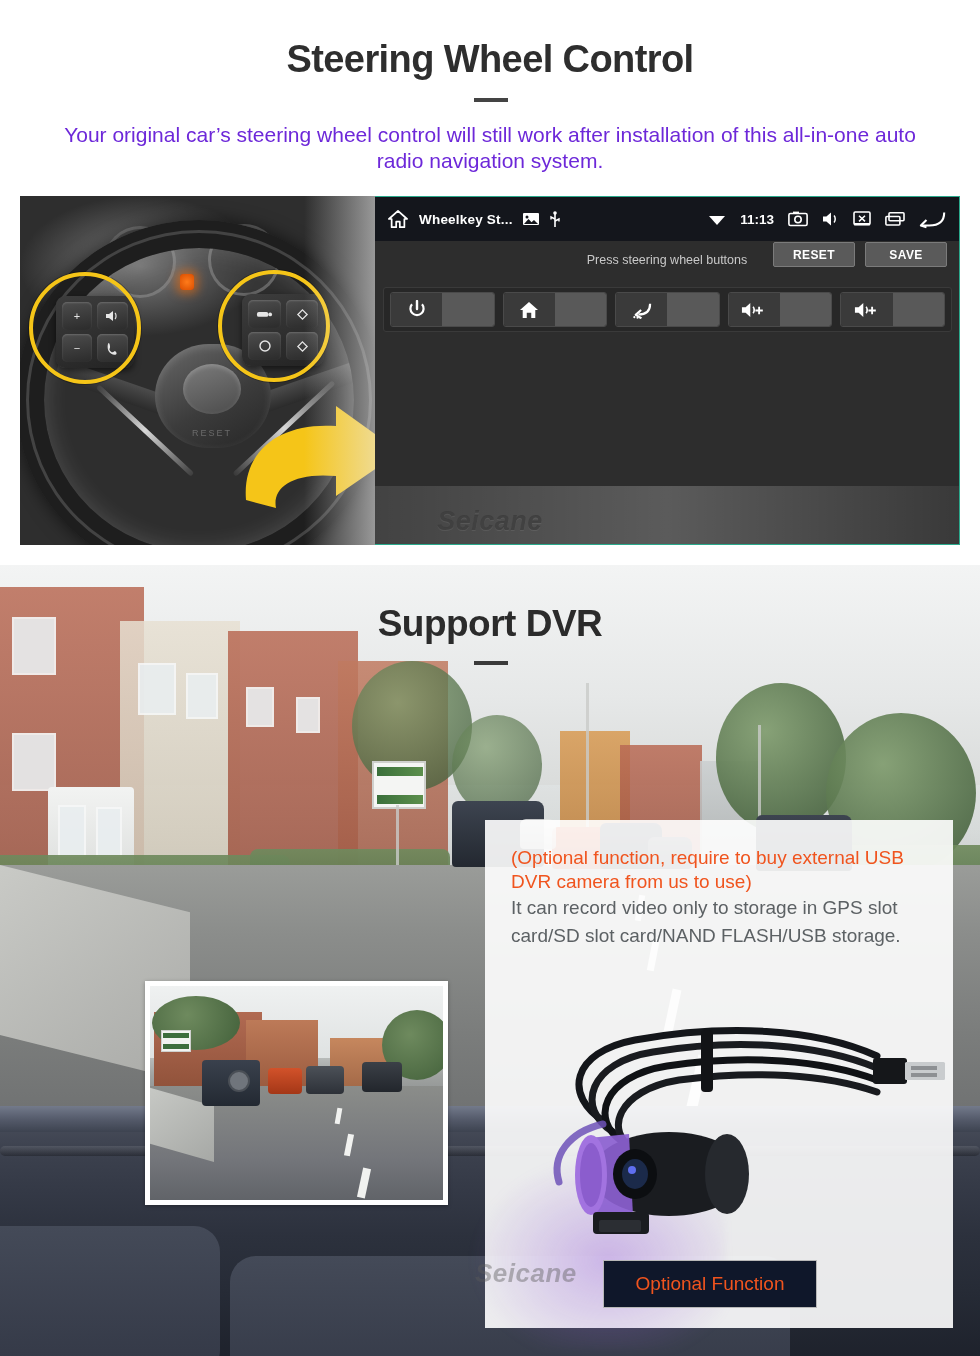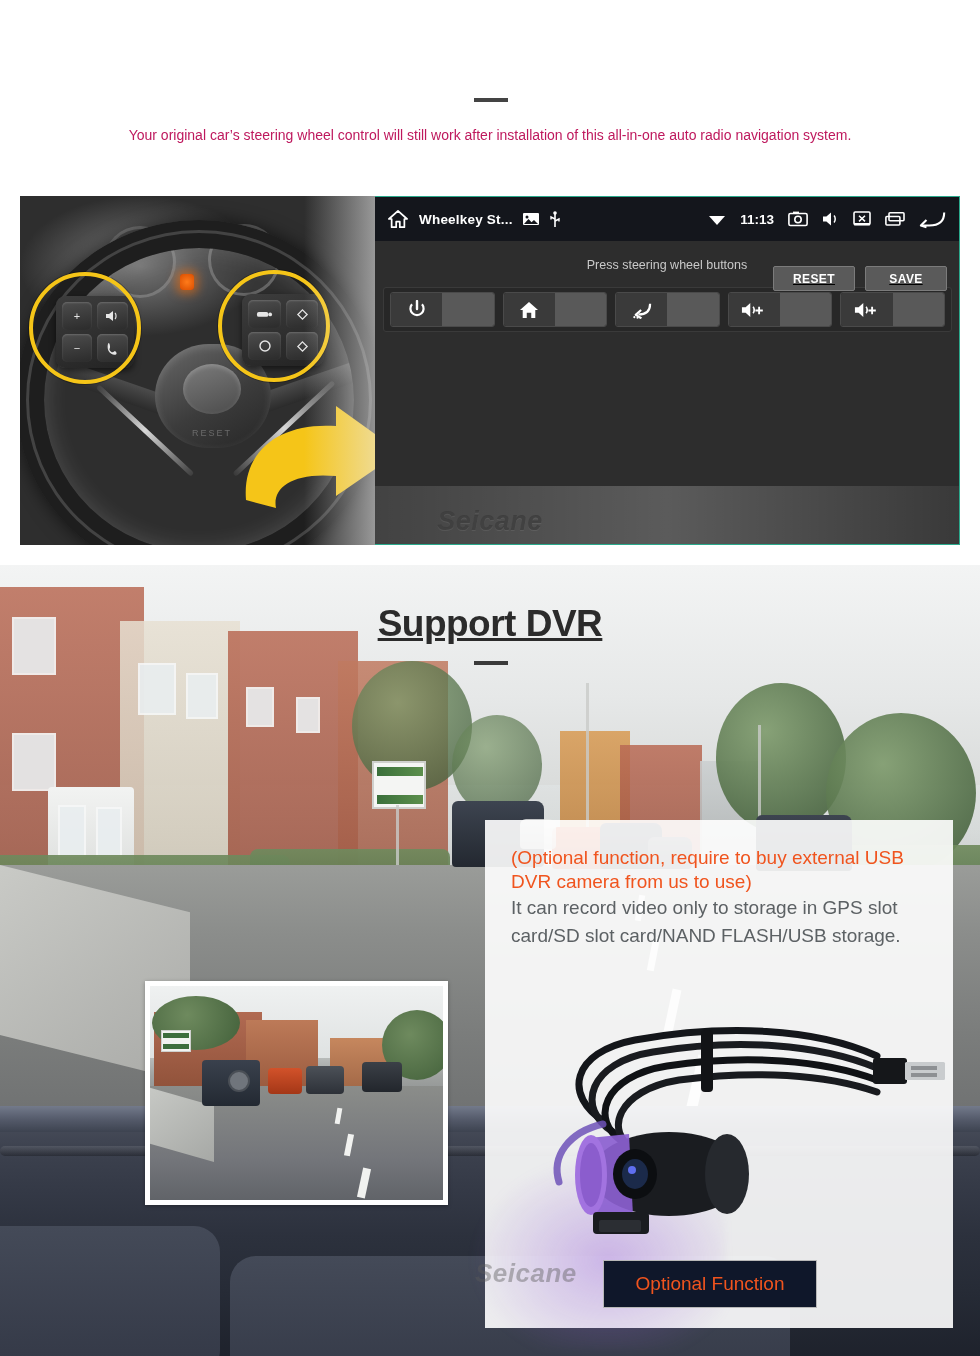--- a/index.html
+++ b/index.html
@@ -6,21 +6,21 @@
   html,body { width:980px; height:1356px; background:#ffffff;
     font-family:"Liberation Sans", sans-serif; overflow:hidden; }
   .page { position:relative; width:980px; height:1356px; background:#fff; }
 
   
   .sec1 { position:absolute; left:0; top:0; width:980px; height:560px; background:#fff; }
   .s1-title { position:absolute; left:0; top:38px; width:980px; text-align:center;
     font-size:38px; font-weight:bold; color:#2e2e2e; letter-spacing:-0.6px; }
   .s1-rule { position:absolute; left:474px; top:98px; width:34px; height:4px; background:#444; }
   .s1-sub { position:absolute; left:40px; top:122px; width:900px; text-align:center;
-    font-size:14px; line-height:26px; color:#be185d; }
+    font-size:21px; line-height:26px; color:#6d28d9; }
 
   
   .panel1 { position:absolute; left:20px; top:196px; width:940px; height:349px;
     overflow:hidden; background:#111; }
 
   
   .sw { position:absolute; left:0; top:0; width:380px; height:349px; overflow:hidden;
     background:#2a2a2a; }
   .sw-bg { position:absolute; inset:0;
     background:
@@ -80,22 +80,22 @@
   .hu { position:absolute; left:355px; top:0; width:585px; height:349px;
     background:#2d2d2d; border:1px solid #2aa98c; border-left:none; }
   .hu-status { position:absolute; left:0; top:0; width:100%; height:44px;
     background:#14161c; display:flex; align-items:center; padding:0 12px; }
   .st-left { display:flex; align-items:center; gap:10px; }
   .st-title { color:#fff; font-size:13.5px; font-weight:bold; letter-spacing:.2px;text-align:right; }
   .st-right { margin-left:auto; display:flex; align-items:center; gap:14px; }
   .st-time { color:#fff; font-size:13.5px; font-weight:bold; }
   .ico { display:inline-flex; align-items:center; justify-content:center; }
 
-  .hu-bar { position:absolute; left:0; top:61px; width:100%; height:42px;
-    display:flex; align-items:flex-start;text-decoration:underline; }
+  .hu-bar { position:absolute; left:0; top:28px; width:100%; height:42px;
+    display:flex; align-items:flex-end; }
   .hu-hint { position:absolute; left:0; width:100%; text-align:center;
     font-size:12.5px; color:#c9c9c9; }
   .hu-btns { margin-left:auto; display:flex; gap:10px; padding-right:12px; z-index:2;margin-top:8px; }
   .hu-btn { width:82px; height:25px; background:#5a5a5a; border:1px solid #7b7b7b;
     border-radius:2px; color:#fff; font-size:12px; font-weight:bold;
     display:flex; align-items:center; justify-content:center; letter-spacing:.4px; }
 
   .hu-row { position:absolute; left:8px; top:90px; width:569px; height:45px;
     background:#272727; border:1px solid #3a3a3a; border-radius:3px;
     display:flex; align-items:center; gap:8px; padding:0 6px; }
@@ -150,21 +150,21 @@
   .car-rd { background:linear-gradient(180deg,#d2522a,#a33717); }
   .car-gy { background:linear-gradient(180deg,#5d6166,#3c4045); }
   .car-wh { background:linear-gradient(180deg,#e6e7e5,#b9bab8); }
   .sign { position:absolute; left:372px; top:196px; width:54px; height:48px;
     background:#f4f5f3; border:2px solid #cfd0cd; }
   .sign-bar { position:absolute; left:3px; width:46px; height:9px;
     background:linear-gradient(90deg,#3a6f3a,#5c8f4c); }
   .pole { position:absolute; background:#c9cbc8; width:3px; opacity:.8; }
 
   .s2-title { position:absolute; left:0; top:38px; width:980px; text-align:center;
-    font-size:37px; font-weight:bold; color:#2b2b2b; letter-spacing:-0.5px; z-index:6;text-decoration:underline; }
+    font-size:37px; font-weight:bold; color:#2b2b2b; letter-spacing:-0.5px; z-index:6; }
   .s2-rule { position:absolute; left:474px; top:96px; width:34px; height:4px;
     background:#3a3a3a; z-index:6; }
 
   
   .dash { position:absolute; left:0; bottom:0; width:100%; height:250px; z-index:7;
     background:linear-gradient(180deg,#4d5260 0%,#3c414e 18%,#343946 34%,#2c313d 52%,#262b36 74%,#1e222c 100%); }
   .dash-edge { position:absolute; left:0; top:0; width:100%; height:26px;
     background:linear-gradient(180deg,#737a8b,#555b6b 50%,#3d4350); }
   .dash-seam { position:absolute; left:0; width:100%; height:10px;
     background:linear-gradient(180deg,rgba(255,255,255,.10),rgba(0,0,0,.28)); border-radius:6px; }
@@ -193,20 +193,21 @@
   .glow { position:absolute; left:-20px; top:150px; width:260px; height:200px;
     background:radial-gradient(ellipse at 55% 55%, rgba(150,90,220,.38), rgba(150,90,220,0) 68%);
     filter:blur(4px); }
 </style>
 </head>
 <body>
 
 <div class="page">
 
   <section class="sec1">
+    <h1 class="s1-title">Steering Wheel Control</h1>
     <div class="s1-rule"></div>
     <p class="s1-sub">Your original car’s steering wheel control will still work after installation of this all-in-one auto radio navigation system.</p>
 
     <div class="panel1">
 
       <div class="sw">
         <div class="sw-bg"></div>
         <div class="gauge g1"></div>
         <div class="gauge g2"></div>
         <div class="warn"></div>

